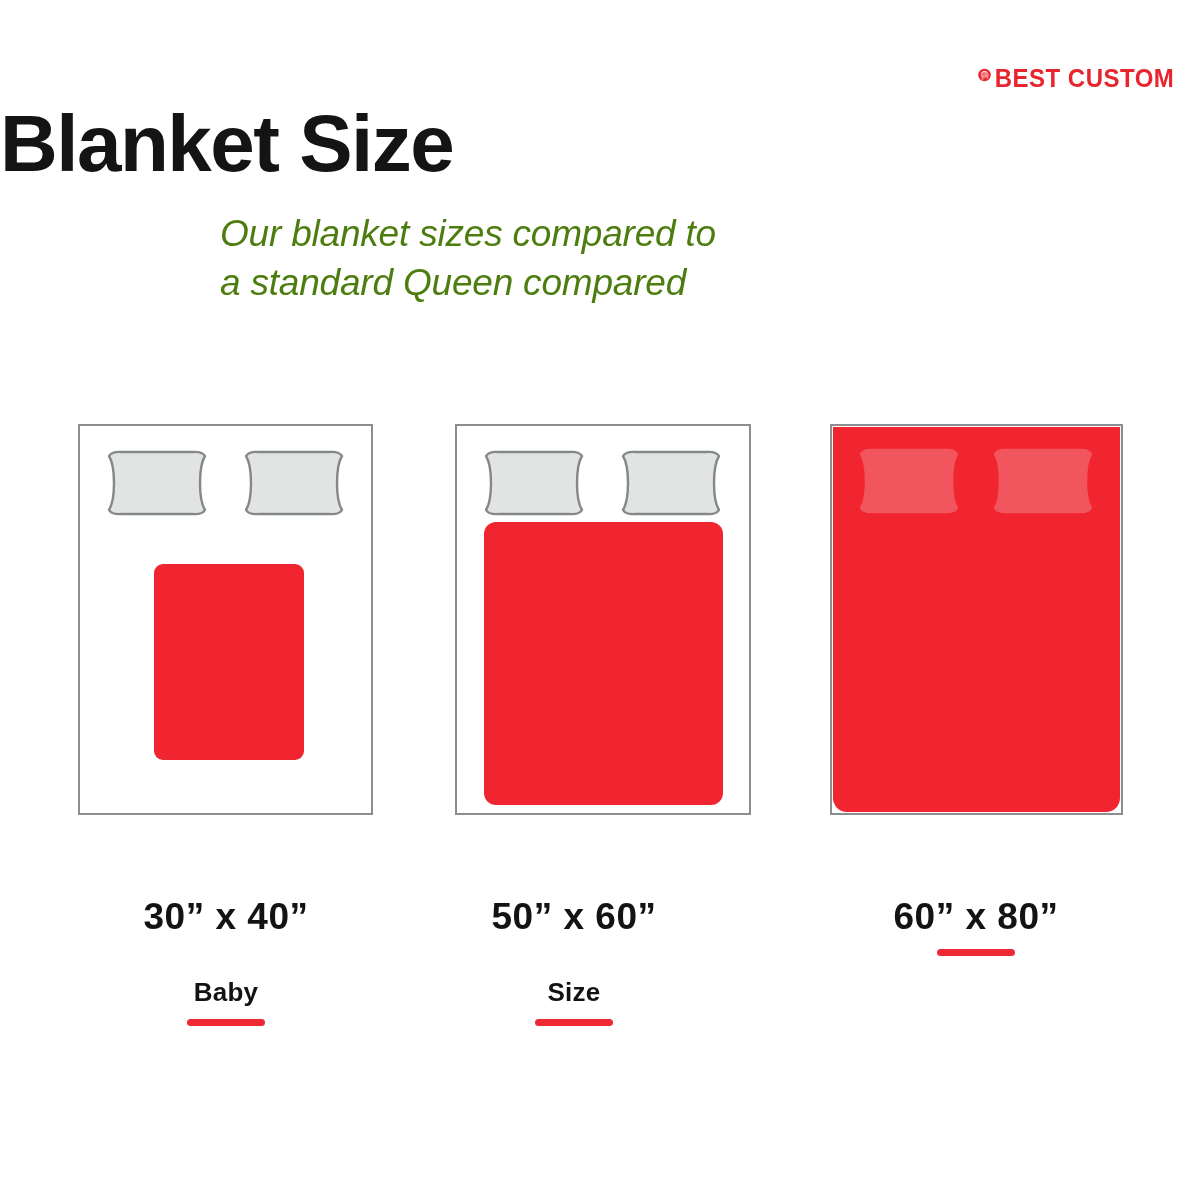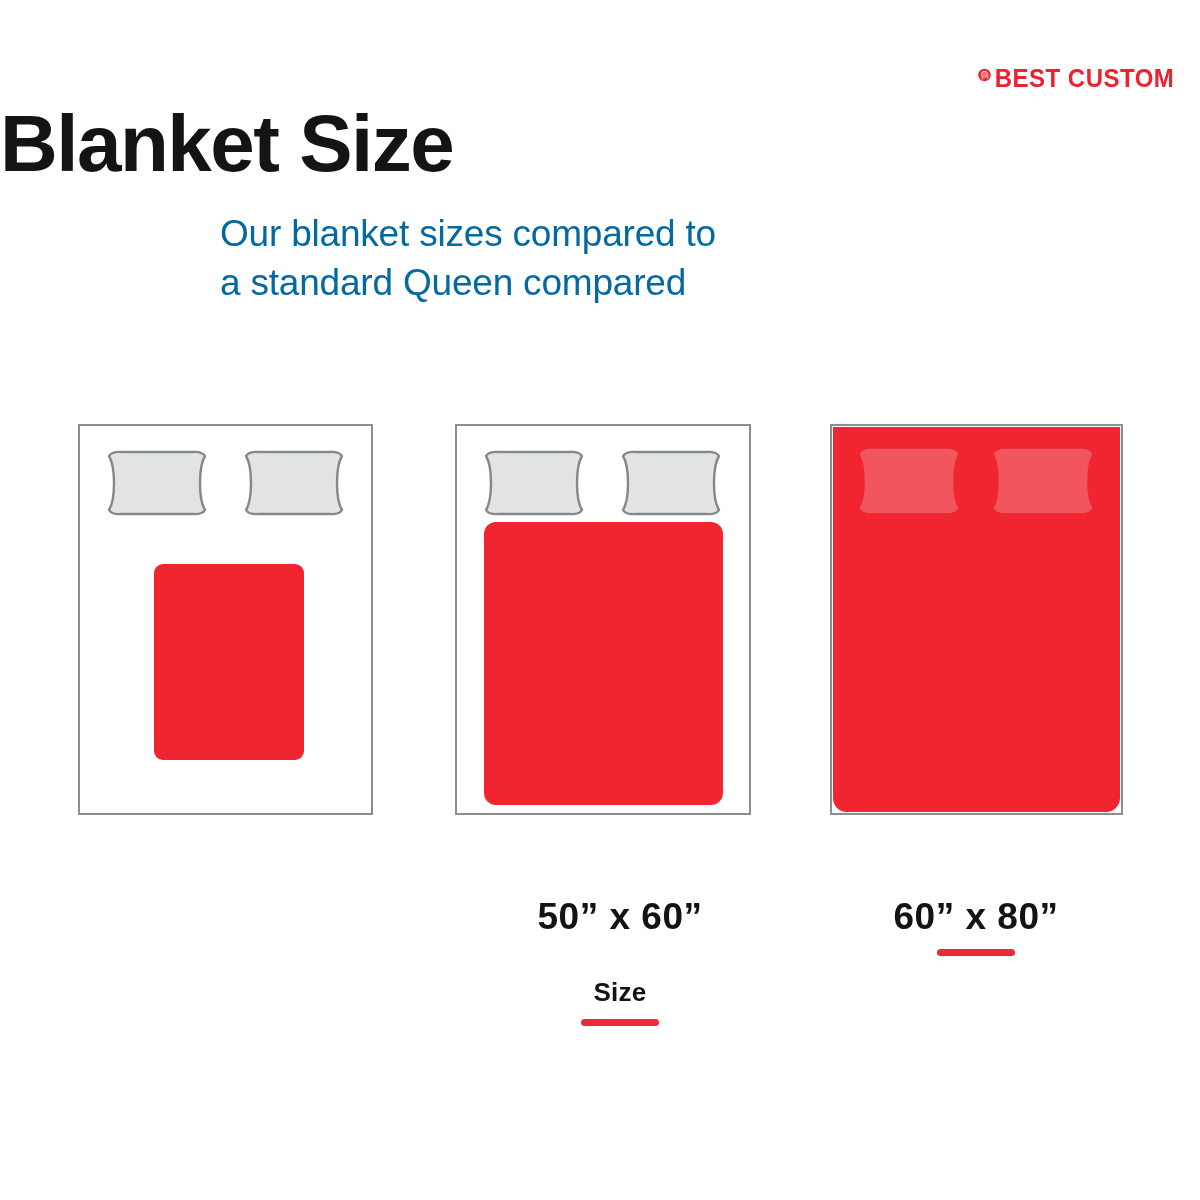--- a/index.html
+++ b/index.html
@@ -60,21 +60,22 @@
     margin: 0;
   }
   .subtitle {
     margin: 26px auto 0 auto;
     width: 760px;
     font-family: "Liberation Sans", sans-serif;
     font-weight: 400;
     font-size: 37px;
     line-height: 1.32;
     letter-spacing: -0.2px;
-    color: #0369a1;
+    color: #4d7c0f;
+    font-style: italic;
   }
 
   
   .beds {
     position: absolute;
     top: 424px;
     left: 0;
     width: 1200px;
     height: 400px;
   }
@@ -116,21 +117,21 @@
     left: 0;
     width: 1200px;
     height: 160px;
   }
   .label-col {
     position: absolute;
     top: 0;
     text-align: center;
   }
   .label-col-1 { left: 76px;  width: 300px; }
-  .label-col-2 { left: 470px; width: 300px; }
+  .label-col-2 { left: 424px; width: 300px; }
   .label-col-3 { left: 826px; width: 300px; }
 
   .dimension {
     font-family: "Liberation Sans", sans-serif;
     font-weight: bold;
     font-size: 37px;
     letter-spacing: 0.5px;
     color: #131313;
     line-height: 1;
   }
@@ -208,20 +209,25 @@
       <svg class="pillow" style="left:155px; top:19px;" width="110" height="70" viewBox="0 0 110 70">
         <path d="M7 8 Q10 3 20 4 L90 4 Q100 3 103 8 Q98 16 98 35 Q98 54 103 62 Q100 67 90 66 L20 66 Q10 67 7 62 Q12 54 12 35 Q12 16 7 8 Z" fill="#F1555E" stroke="#F1555E" stroke-width="2.4" stroke-linejoin="round"></path>
       </svg>
     </div>
   </div>
 
 </div>
 
 <div class="labels">
 
+  <div class="label-col label-col-1">
+    <div class="dimension">30” x 40”</div>
+    <div class="size-name">Baby</div>
+    <div class="underline-bar"></div>
+  </div>
 
   <div class="label-col label-col-2">
     <div class="dimension">50” x 60”</div>
     <div class="size-name">Size</div>
     <div class="underline-bar"></div>
   </div>
 
   <div class="label-col label-col-3">
     <div class="dimension">60” x 80”</div>
     <div class="underline-bar"></div>

